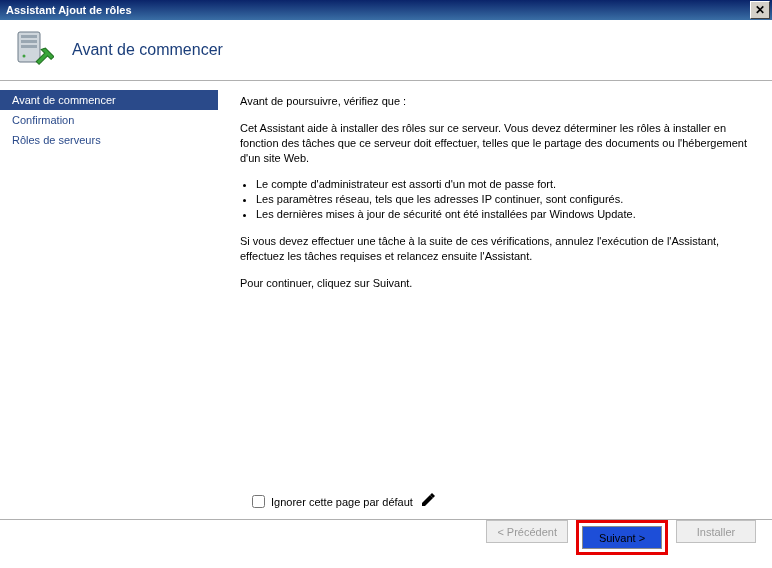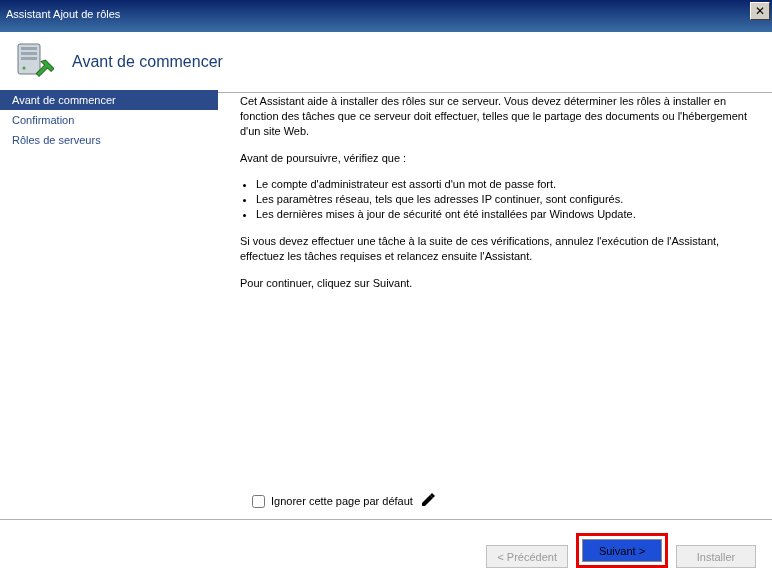--- a/index.html
+++ b/index.html
@@ -1,39 +1,39 @@
 <!DOCTYPE html>
 <html><head>
 <meta charset="utf-8">
 <style>
 html,body{margin:0;padding:0;font-family:"Segoe UI",Tahoma,sans-serif;font-size:11px;color:#000;background:#fff}
 #win{width:772px;height:568px;position:relative;background:#fff;box-sizing:border-box}
 
-#titlebar{height:20px;background:linear-gradient(#0a246a,#3a6ea5);color:#fff;display:flex;align-items:flex-end;padding:0 2px 12px 6px;font-weight:normal}
+#titlebar{height:20px;background:linear-gradient(#0a246a,#3a6ea5);color:#fff;display:flex;align-items:center;padding:0 2px 0 6px;font-weight:bold}
 #titlebar .title{flex:1}
 #titlebar .close{width:18px;height:16px;background:#d4d0c8;border:1px solid #fff;border-right-color:#404040;border-bottom-color:#404040;display:flex;align-items:center;justify-content:center;color:#000;font-family:Arial;font-size:12px;line-height:1;cursor:default}
 
 #header{height:60px;border-bottom:1px solid #b0b0b0;display:flex;align-items:center;padding-left:14px}
 #header .icon{width:40px;height:40px;margin-right:18px}
 #header h1{margin:0;font-size:16px;font-weight:normal;color:#1b3e7a}
 
 #body{position:absolute;top:80px;bottom:48px;left:0;right:0;display:flex}
 #nav{width:218px;box-sizing:border-box;padding-top:10px}
 #nav .item{padding:4px 8px 4px 12px;color:#2a4a8a;cursor:default}
 #nav .item.sel{background:#2a4a8a;color:#fff}
 #content{flex:1;padding:14px 20px 0 22px;color:#000;line-height:1.35}
 #content p{margin:0 0 12px 0}
 #content ul{margin:0 0 12px 0;padding-left:16px}
 #content ul li{list-style:disc;margin-bottom:0}
 
-#skiprow{position:absolute;left:252px;bottom:60px;display:flex;}
+#skiprow{position:absolute;left:252px;bottom:60px;display:flex;align-items:center}
 #skiprow input{margin:0 6px 0 0}
 #pencil{position:absolute;left:420px;bottom:58px}
 
-#btnbar{position:absolute;left:0;right:0;bottom:0;height:48px;border-top:1px solid #b0b0b0;display:flex;align-items:flex-end;justify-content:flex-end;padding-right:16px;gap:8px}
+#btnbar{position:absolute;left:0;right:0;bottom:0;height:48px;border-top:1px solid #b0b0b0;display:flex;align-items:flex-start;justify-content:flex-end;padding-right:16px;gap:8px}
 #btnbar button{min-width:80px;height:23px;font:11px "Segoe UI",Tahoma,sans-serif;background:#1d4ed8;border:1px solid #8b8b8b;color:#000;padding:0 10px}
 #btnbar button:disabled{color:#9a9a9a;background:#efefef;border-color:#c0c0c0}
 #nextwrap{border:3px solid #e60000;padding:3px;display:inline-flex}
 </style>
 </head>
 <body>
 <div id="win">
 
 <div id="titlebar">
   <span class="title">Assistant Ajout de rôles</span>
@@ -57,22 +57,22 @@
 </div>
 
 <div id="body">
   <div id="nav">
     <div class="item sel">Avant de commencer</div>
     <div class="item">Confirmation</div>
     <div class="item">Rôles de serveurs</div>
   </div>
 
   <div id="content">
+    <p>Avant de poursuivre, vérifiez que :</p>
     <p>Cet Assistant aide à installer des rôles sur ce serveur. Vous devez déterminer les rôles à installer en fonction des tâches que ce serveur doit effectuer, telles que le partage des documents ou l'hébergement d'un site Web.</p>
-    <p>Avant de poursuivre, vérifiez que :</p>
     <ul>
       <li>Le compte d'administrateur est assorti d'un mot de passe fort.</li>
       <li>Les paramètres réseau, tels que les adresses IP continuer, sont configurés.</li>
       <li>Les dernières mises à jour de sécurité ont été installées par Windows Update.</li>
     </ul>
     <p>Si vous devez effectuer une tâche à la suite de ces vérifications, annulez l'exécution de l'Assistant, effectuez les tâches requises et relancez ensuite l'Assistant.</p>
     <p>Pour continuer, cliquez sur Suivant.</p>
   </div>
 </div>
 

